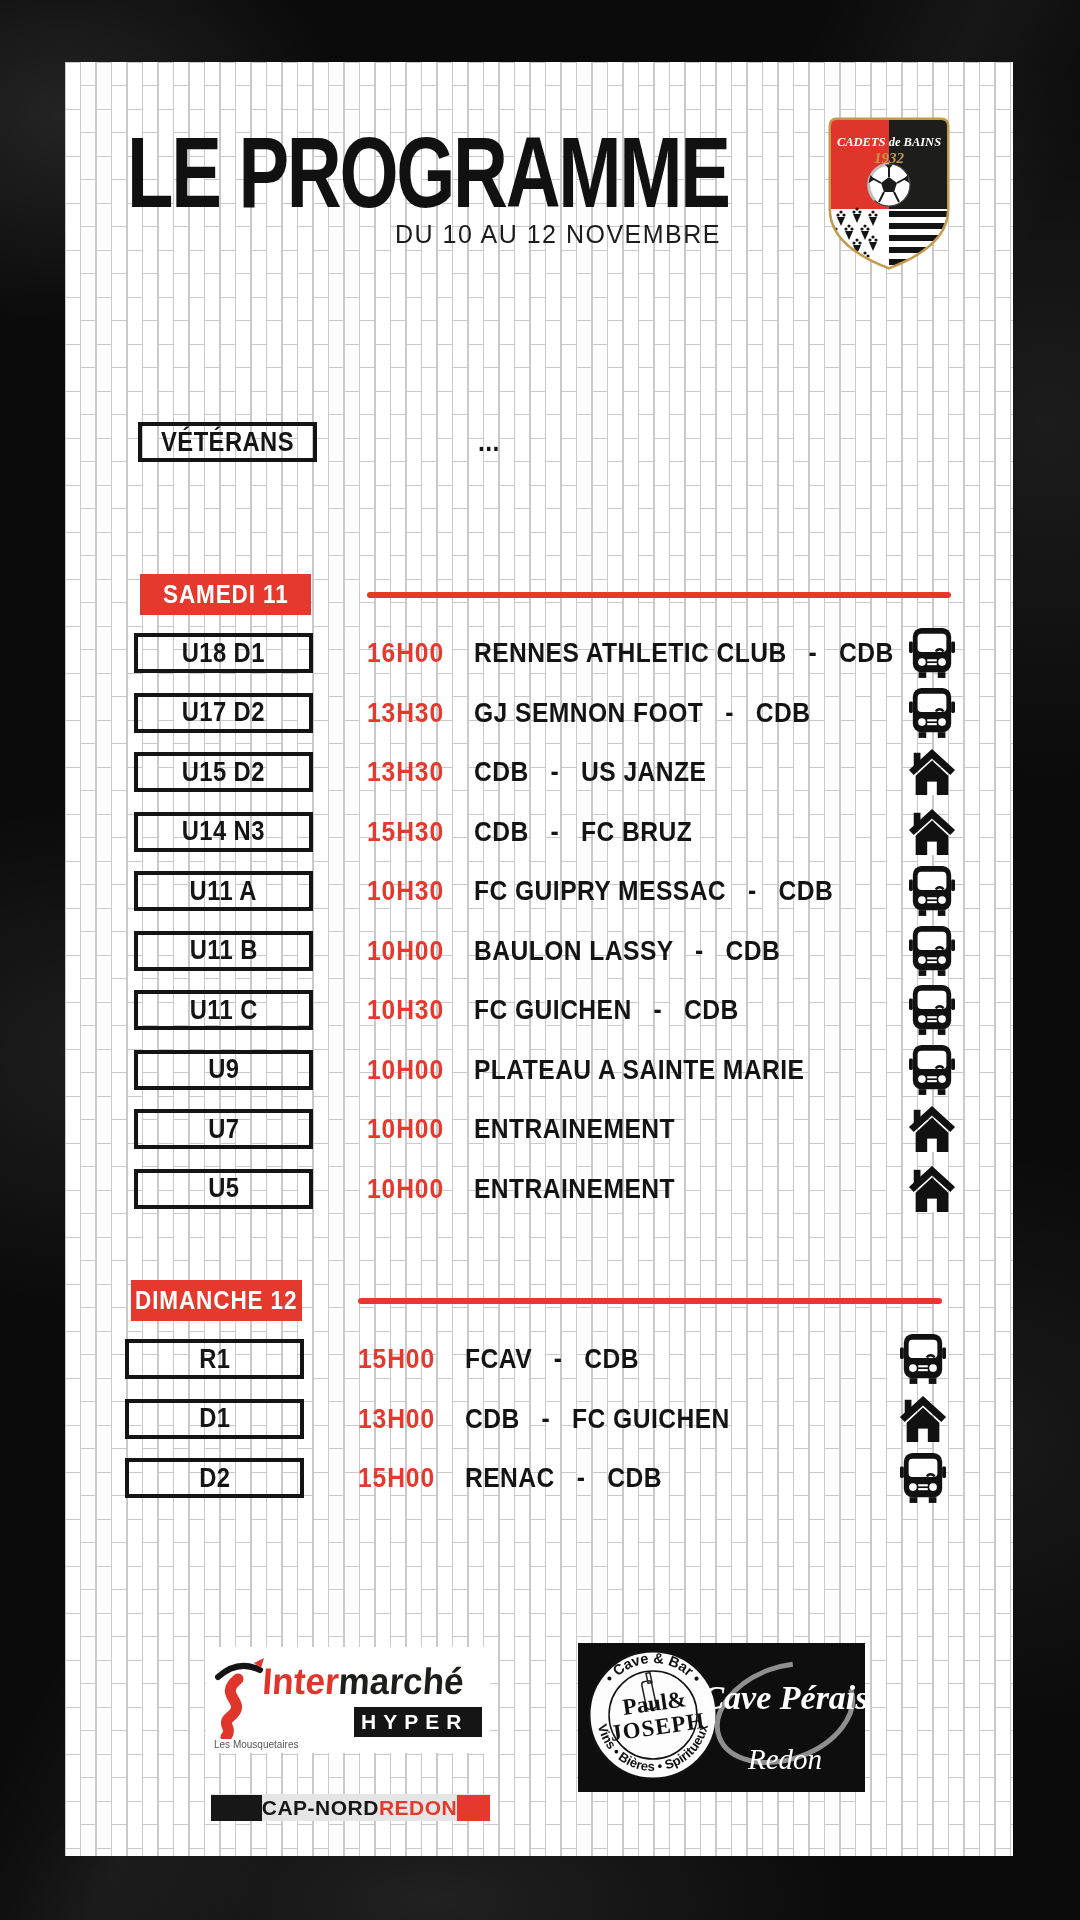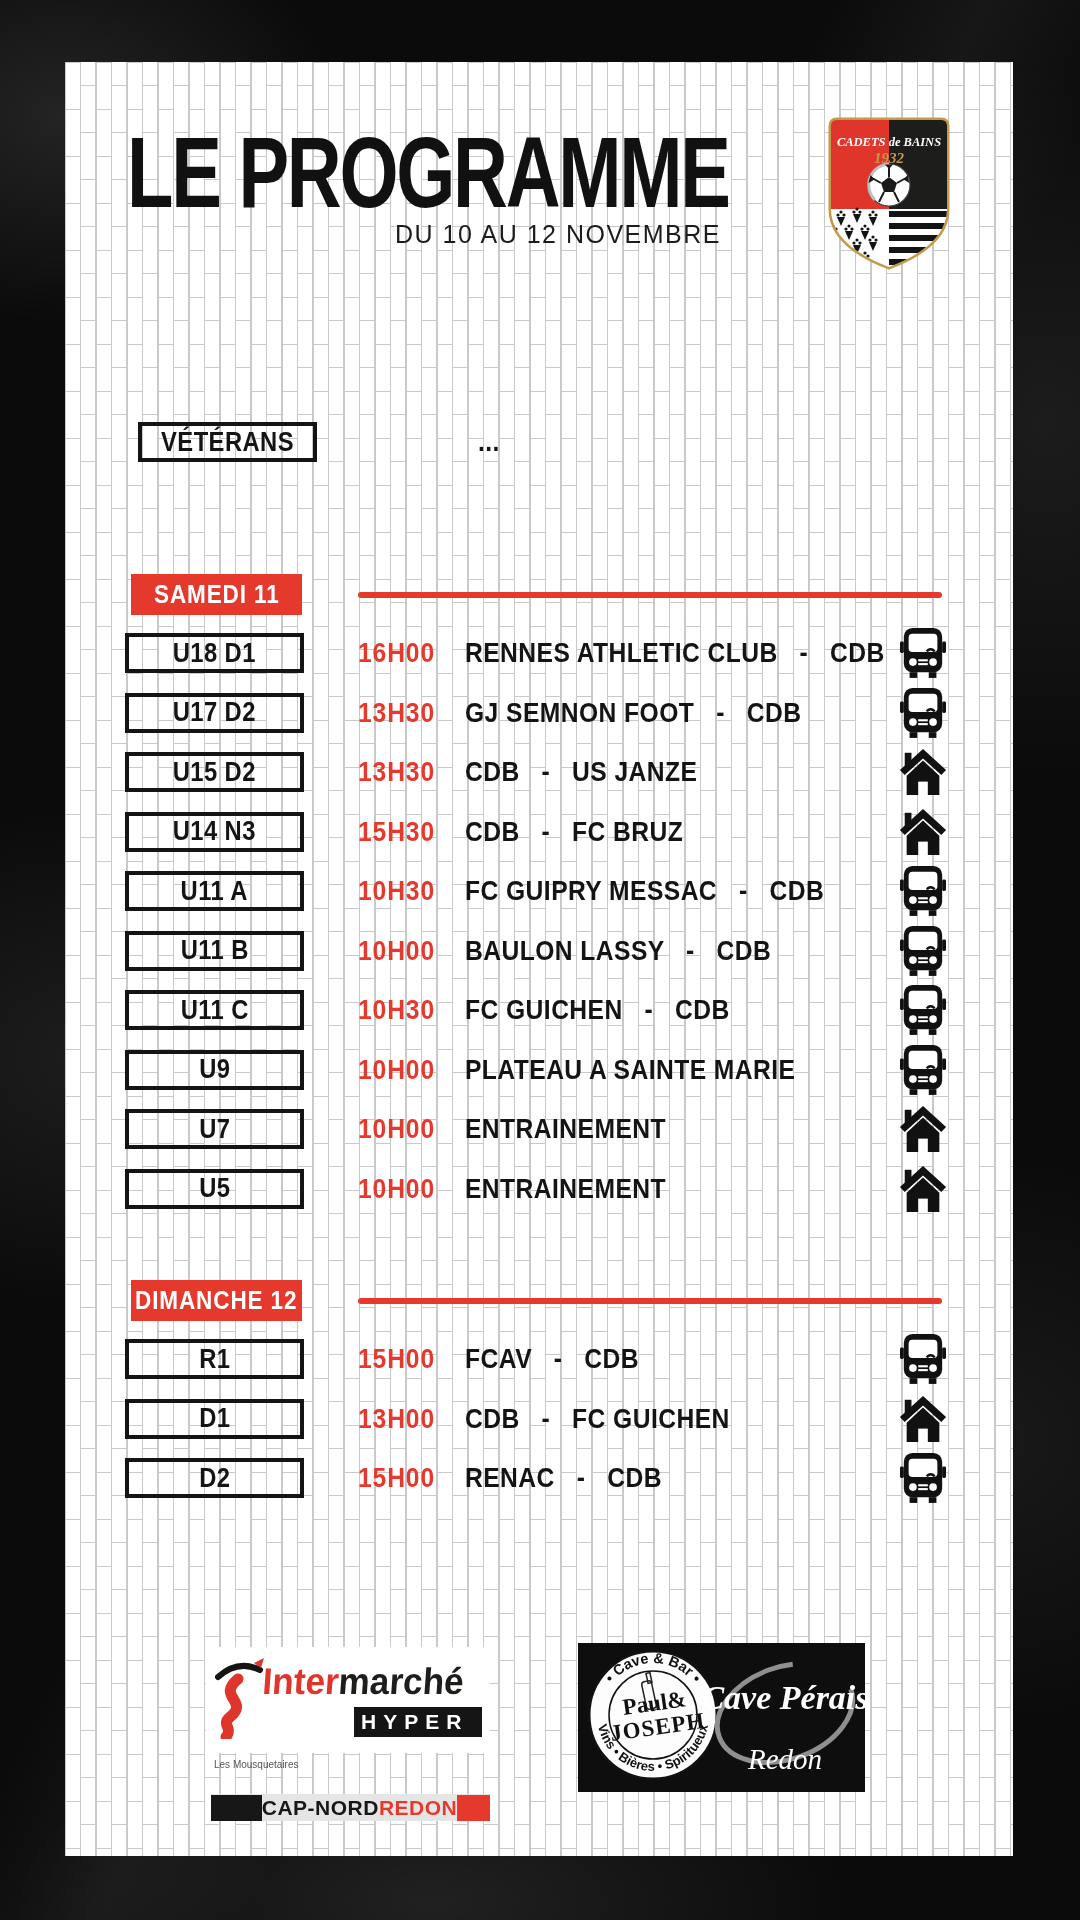--- a/index.html
+++ b/index.html
@@ -22,21 +22,21 @@
 
   
   .title{position:absolute;left:62px;top:58px;font-size:100px;font-weight:bold;color:#111;
          letter-spacing:-3px;transform:scaleX(.76);transform-origin:left top;white-space:nowrap;line-height:1.05;}
   .subtitle{position:absolute;left:300px;top:158px;width:356px;text-align:right;
             font-size:25px;letter-spacing:1.5px;color:#1c1c1c;white-space:nowrap;}
   .crest{position:absolute;left:760px;top:55px;width:128px;height:153px;}
 
   
   .section{position:absolute;left:0;width:100%;}
-  .sec-vendredi{top:343px;} .sec-samedi{top:512px;} .sec-dimanche{top:1218px;}
+  .sec-vendredi{top:343px;} .sec-samedi{top:512px;padding-left:9px;} .sec-dimanche{top:1218px;}
   .sec-header{position:relative;height:41px;}
   .sec-label-box{position:absolute;left:66px;top:0;width:171px;height:41px;background:var(--accent);
                  display:flex;align-items:center;justify-content:center;}
   .sec-label{color:#fff;font-size:25px;font-weight:bold;letter-spacing:1px;transform:scaleX(.9);white-space:nowrap;}
   .sec-line{position:absolute;left:293px;top:18px;width:584px;height:6px;background:var(--accent);border-radius:3px;}
   .rows{margin-top:18px;display:flex;flex-direction:column;gap:19.5px;}
   .sec-vendredi .rows{margin-top:17px;padding-left:13px;}
   .row{position:relative;height:40px;}
   .cat-box{position:absolute;left:60px;top:0;width:179px;height:40px;border:4px solid var(--ink);
            box-sizing:border-box;display:flex;align-items:center;justify-content:center;background:transparent;}
@@ -49,21 +49,21 @@
              display:flex;align-items:center;justify-content:center;}
 
   
   .sp-inter{position:absolute;left:141px;top:1585px;width:284px;height:106px;background:#fff;}
   .inter-word{position:absolute;left:58px;top:14px;font-size:37px;font-weight:bold;transform:skewX(-4deg) scaleX(.95);
               transform-origin:left top;white-space:nowrap;}
   .inter-word .red{color:#e0352b;} .inter-word .blk{color:#1d1d1b;}
   .hyper-box{position:absolute;left:148px;top:60px;width:128px;height:30px;background:#151515;
              display:flex;align-items:center;justify-content:flex-start;}
   .hyper-box span{color:#fff;font-size:21px;font-weight:bold;letter-spacing:7px;padding-left:7px;}
-  .inter-tagline{position:absolute;left:8px;top:92px;font-size:10px;color:#555;margin-top:20px;}
+  .inter-tagline{position:absolute;left:8px;top:92px;font-size:10px;color:#555;}
   .sp-capbar{position:absolute;left:146px;top:1693px;width:279px;height:27px;background:#e5e5e5;
              display:flex;align-items:center;justify-content:space-between;margin-top:39px;}
   .seg-black{width:62px;height:26px;background:#171717;}
   .seg-red{width:40px;height:26px;background:var(--accent);}
   .cap-store{font-size:21px;font-weight:bold;color:#171717;letter-spacing:.5px;white-space:nowrap;}
   .cap-city{font-size:21px;font-weight:bold;color:var(--accent);letter-spacing:.5px;white-space:nowrap;}
   .sp-cave{position:absolute;left:513px;top:1581px;width:287px;height:149px;}
 </style>
 </head>
 <body>

